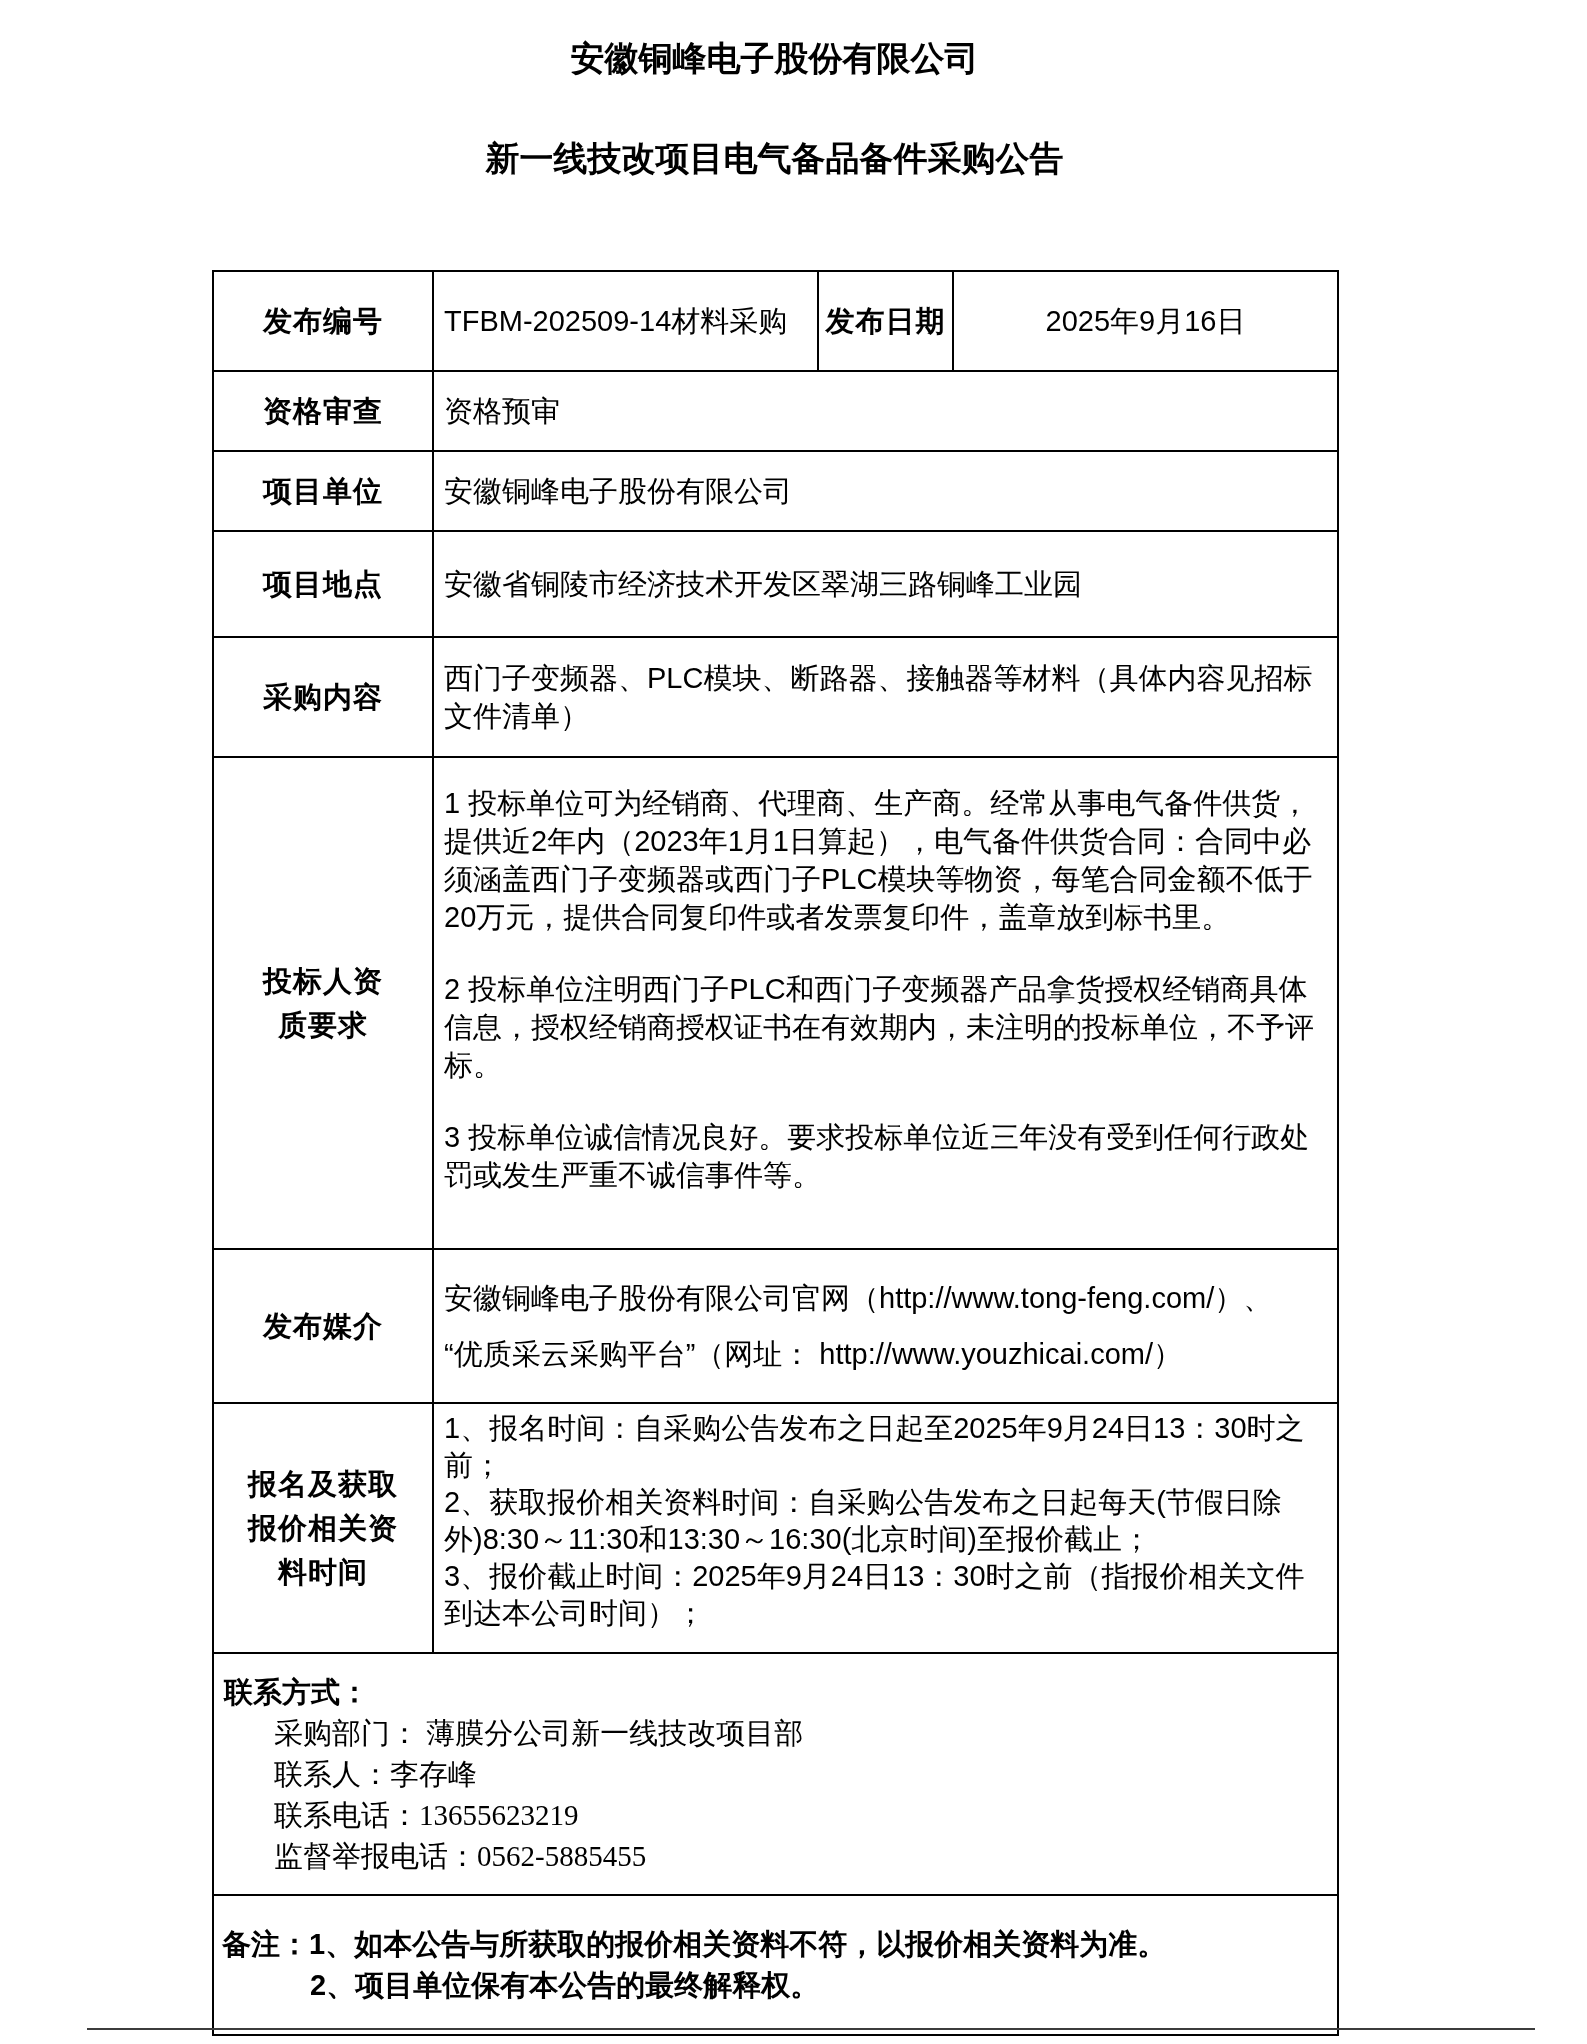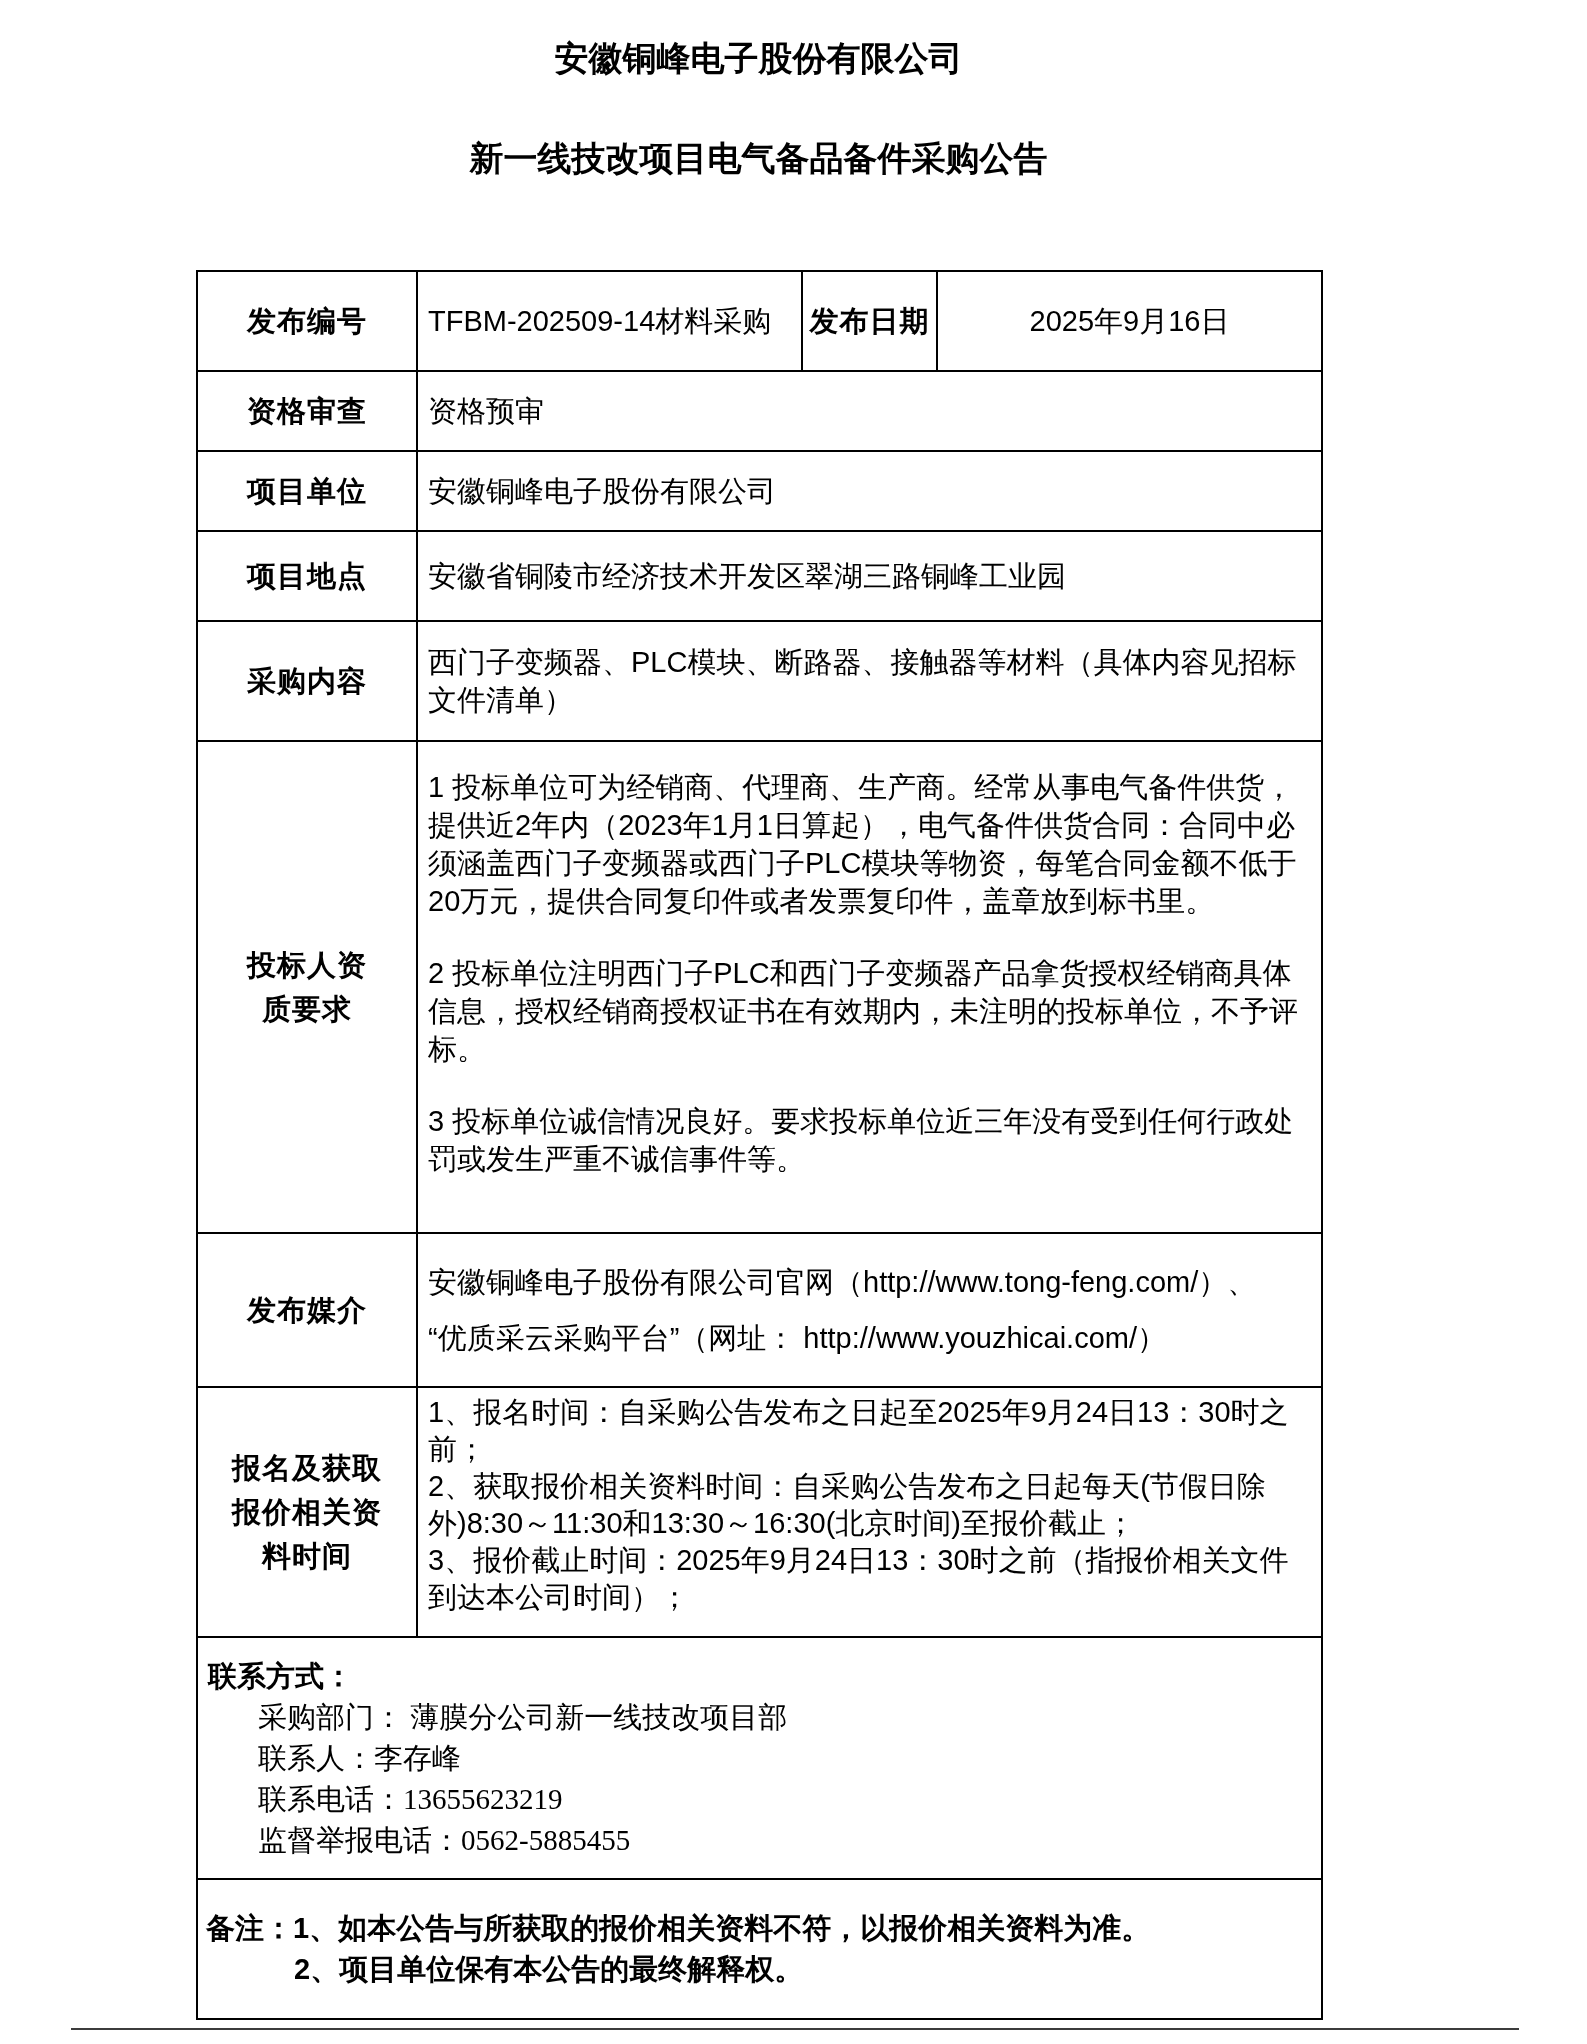--- a/index.html
+++ b/index.html
@@ -5,21 +5,21 @@
   * { box-sizing: border-box; margin: 0; padding: 0; }
   html, body { background: #ffffff; }
   body {
     width: 1587px; height: 2044px;
     position: relative;
     font-family: "Liberation Serif", serif;
     color: #000;
   }
   .page {
     position: absolute;
-    left: 196px; top: 38px;
+    left: 212px; top: 38px;
     width: 1125px;
   }
   .title, .subtitle {
     text-align: center;
     font-family: "Liberation Sans", sans-serif;
     font-weight: bold;
     font-size: 34px;
     line-height: 40px;
   }
   .title { margin-bottom: 60px; }
@@ -45,21 +45,21 @@
     border-radius: 24px;
   }
   td.val {
     font-family: Liberation Sans, sans-serif;
     padding: 20px 10px;
     line-height: 38px;
   }
   td.center { text-align: center; }
   tr.h100 td { height: 100px; }
   tr.h77  td { height: 77px; }
-  tr.h90  td { height: 90px; margin-top: 48px; }
+  tr.h90  td { height: 106px; margin-top: 48px; }
   tr.h120 td { height: 120px; }
   tr.h483 td { height: 483px; }
   tr.h130 td { height: 130px; }
   tr.h190 td { height: 190px; }
   tr.h230 td { height: 230px; }
   tr.h140 td { height: 140px; }
 
   td.qual-content {
     vertical-align: top;
     padding-top: 26px;

